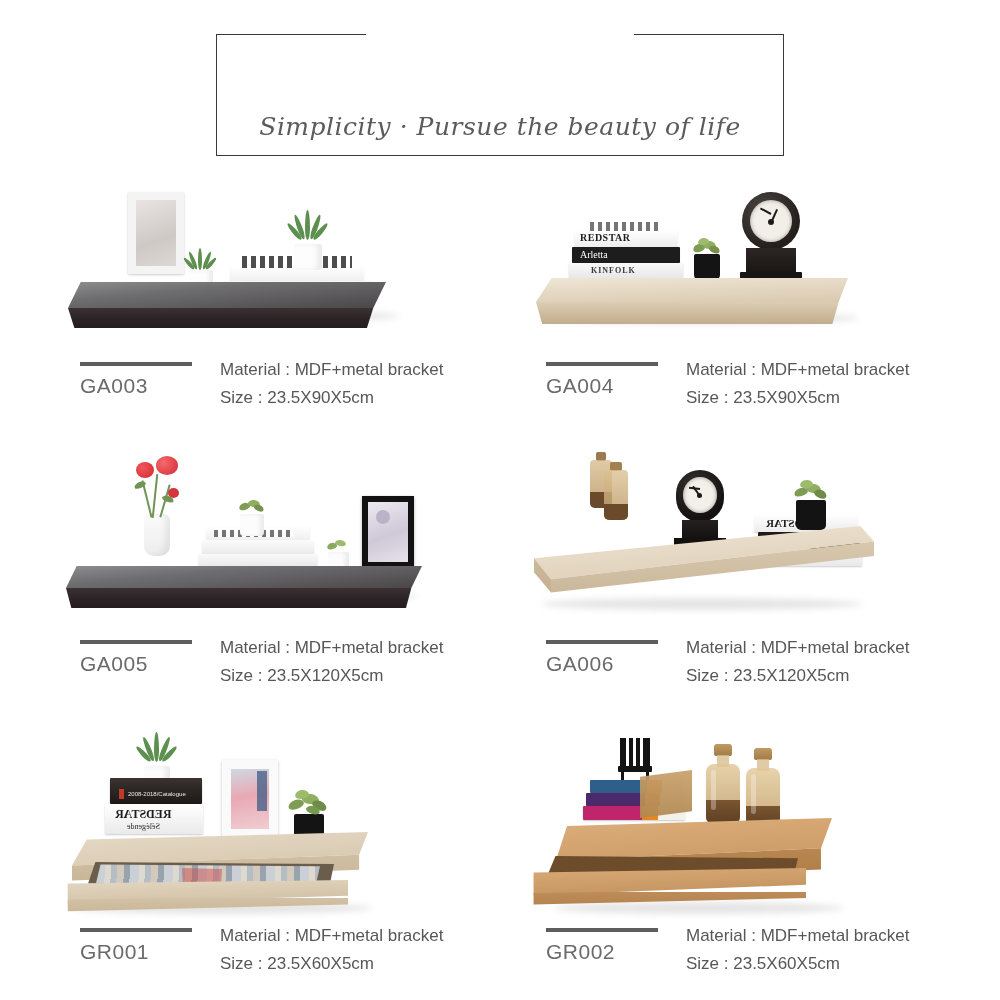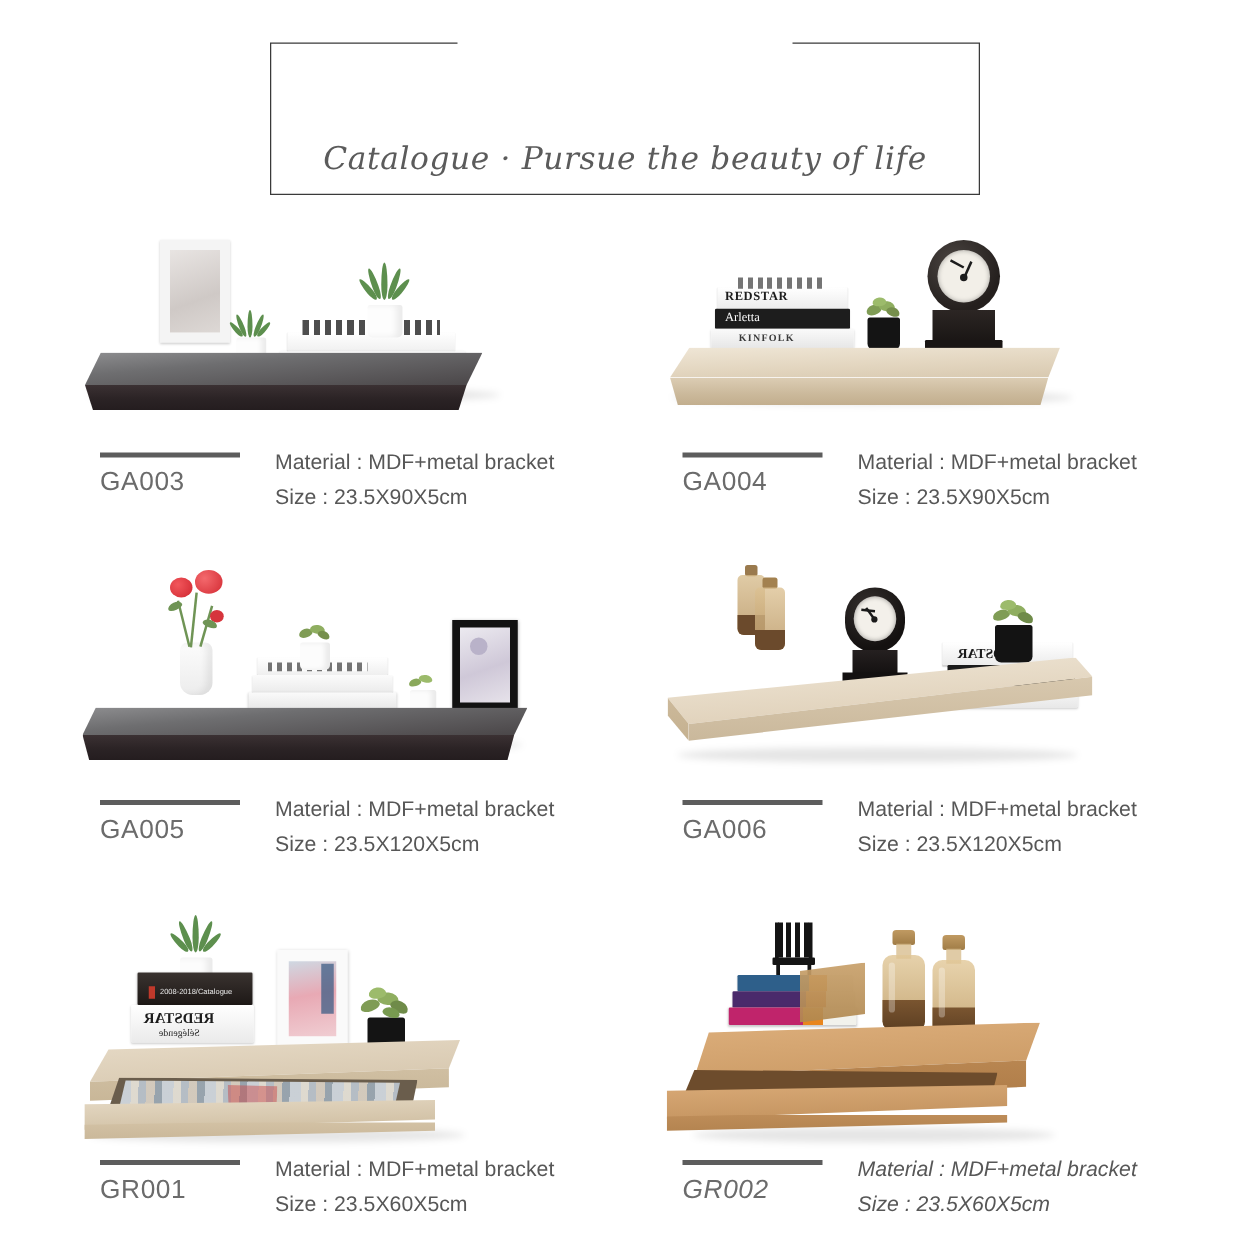--- a/index.html
+++ b/index.html
@@ -71,21 +71,21 @@
   .shadow{position:absolute;background:rgba(0,0,0,.10);border-radius:50%;filter:blur(3px);}
 </style>
 </head>
 <body>
 
 <div class="page">
 
   <div class="header">
     <div class="frame"></div>
     <div class="frame-gap"></div>
-    <div class="subtitle">Catalogue · Pursue the beauty of life</div>
+    <div class="subtitle">Simplicity · Pursue the beauty of life</div>
   </div>
 
   <div class="grid">
 
     <div class="row">
 
       <div class="cell left">
         <div class="photo">
           <div class="scene">
             <div class="shadow" style="left:8px;top:140px;width:330px;height:12px;"></div>
@@ -424,21 +424,21 @@
               <div style="position:absolute;inset:0;background:linear-gradient(180deg,#c28f59,#ad7b47);clip-path:polygon(0 64%,96% 46%,96% 78%,0 94%);"></div>
             </div>
 
             <div class="prop" style="left:0px;top:126px;width:300px;height:66px;">
               <div style="position:absolute;left:20px;top:4px;width:250px;height:22px;background:#6d4c2c;clip-path:polygon(3% 0,100% 10%,98% 100%,0 82%);"></div>
               <div style="position:absolute;left:0px;top:16px;width:278px;height:38px;background:linear-gradient(178deg,#d8a976,#c89864 55%,#b98a57);clip-path:polygon(2% 12%,100% 0,100% 44%,2% 72%);"></div>
               <div style="position:absolute;left:0px;top:40px;width:278px;height:30px;background:linear-gradient(180deg,#bd8c58,#a97a46);clip-path:polygon(2% 4%,100% -14%,100% 20%,2% 42%);"></div>
             </div>
           </div>
         </div>
-        <div class="caption" style="top:196px;font-style:italic;">
+        <div class="caption" style="top:196px;">
           <div class="rule"></div>
           <div class="code">GR002</div>
           <div class="specs">
             <div class="spec-line">Material : MDF+metal bracket</div>
             <div class="spec-line">Size : 23.5X60X5cm</div>
           </div>
         </div>
       </div>
     </div>
 

